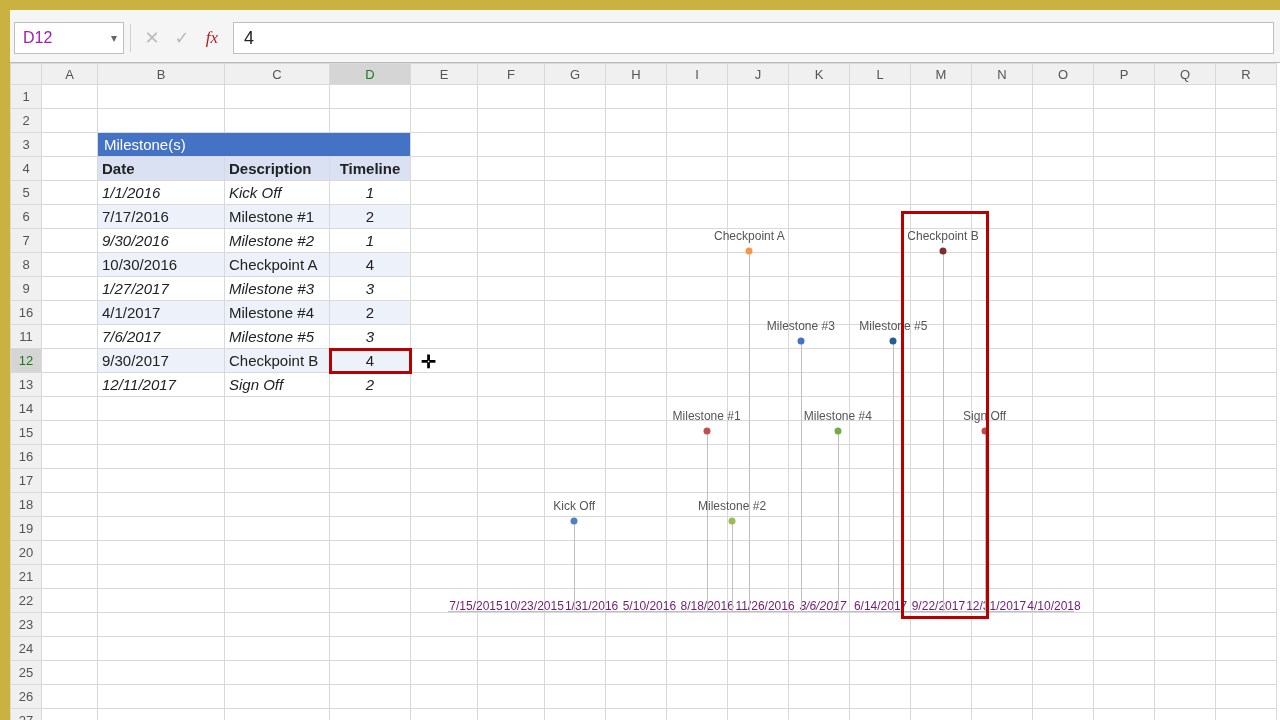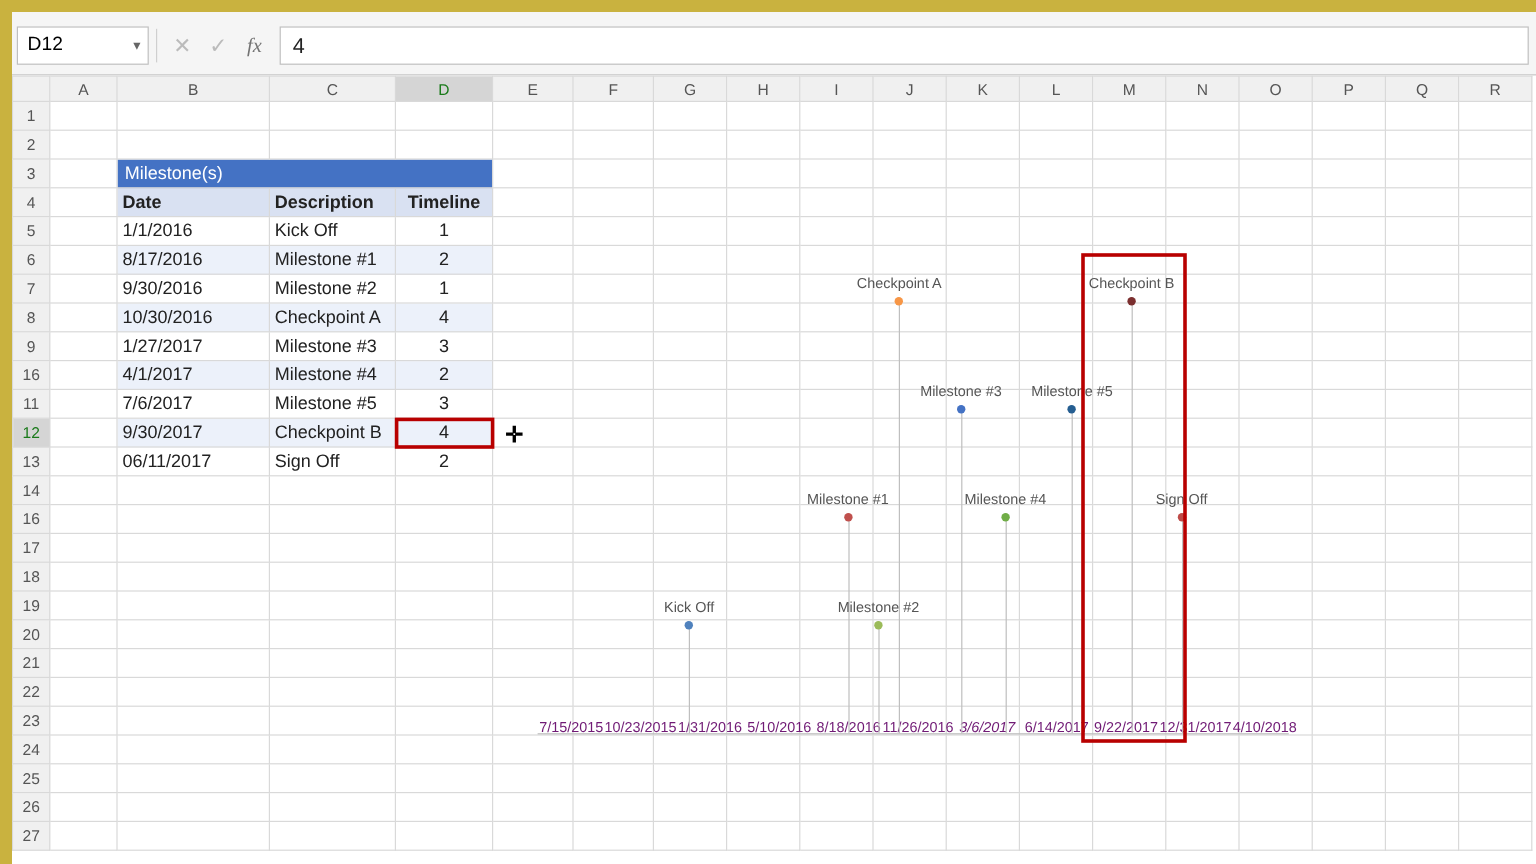--- a/index.html
+++ b/index.html
@@ -32,21 +32,21 @@
     border: 1px solid #bfbfbf;
     background: #fff;
     height: 30px;
     width: 108px;
     margin-left: 4px;
   }
   .name-box {
     flex: 1;
     padding: 0 8px;
     font-size: 16px;
-    color: #000000;
+    color: #a21caf;
   }
   .name-box-drop {
     width: 18px;
     text-align: center;
     color: #666;
     font-size: 12px;
   }
   .fb-divider {
     width: 1px;
     height: 28px;
@@ -58,21 +58,21 @@
     height: 30px;
     display: flex;
     align-items: center;
     justify-content: center;
     color: #888;
     font-size: 18px;
   }
   .fx-label {
     font-style: italic;
     font-family: "Times New Roman", serif;
-    color: #737373;
+    color: #b91c1c;
     font-size: 17px;
   }
   .formula-input {
     flex: 1;
     height: 30px;
     border: 1px solid #bfbfbf;
     background: #fff;
     margin-left: 6px;
     margin-right: 6px;
     padding: 0 10px;
@@ -132,21 +132,21 @@
     background: #4472C4 !important;
     color: #fff;
     font-size: 16px;
     padding-left: 6px !important;
   }
   .tbl-head {
     font-weight: 700 !important;
     background: #D9E1F2 !important;
     font-size: 16px;
   }
-  .band-light { background: #fff !important; }
+  .band-light { background: #fff !important; font-style: italic; }
   .band-dark  { background: #ECF1FA !important; }
   .center { text-align: center; }
   .sel-cell {
     outline: 3px solid #b80000;
     outline-offset: -2px;
     position: relative;
   }
   
   .chart {
     position: absolute;
@@ -377,21 +377,21 @@
           <td class="cell" id="cM5"></td>
           <td class="cell" id="cN5"></td>
           <td class="cell" id="cO5"></td>
           <td class="cell" id="cP5"></td>
           <td class="cell" id="cQ5"></td>
           <td class="cell" id="cR5"></td>
         </tr>
         <tr>
           <th class="row-head">6</th>
           <td class="cell" id="cA6"></td>
-          <td class="cell band-dark" id="cB6">8/17/2016</td>
+          <td class="cell band-dark" id="cB6">7/17/2016</td>
           <td class="cell band-dark" id="cC6">Milestone #1</td>
           <td class="cell band-dark center" id="cD6">2</td>
           <td class="cell" id="cE6"></td>
           <td class="cell" id="cF6"></td>
           <td class="cell" id="cG6"></td>
           <td class="cell" id="cH6"></td>
           <td class="cell" id="cI6"></td>
           <td class="cell" id="cJ6"></td>
           <td class="cell" id="cK6"></td>
           <td class="cell" id="cL6"></td>
@@ -524,21 +524,21 @@
           <td class="cell" id="cM12"></td>
           <td class="cell" id="cN12"></td>
           <td class="cell" id="cO12"></td>
           <td class="cell" id="cP12"></td>
           <td class="cell" id="cQ12"></td>
           <td class="cell" id="cR12"></td>
         </tr>
         <tr>
           <th class="row-head">13</th>
           <td class="cell" id="cA13"></td>
-          <td class="cell band-light" id="cB13">06/11/2017</td>
+          <td class="cell band-light" id="cB13">12/11/2017</td>
           <td class="cell band-light" id="cC13">Sign Off</td>
           <td class="cell band-light center" id="cD13">2</td>
           <td class="cell" id="cE13"></td>
           <td class="cell" id="cF13"></td>
           <td class="cell" id="cG13"></td>
           <td class="cell" id="cH13"></td>
           <td class="cell" id="cI13"></td>
           <td class="cell" id="cJ13"></td>
           <td class="cell" id="cK13"></td>
           <td class="cell" id="cL13"></td>
@@ -562,20 +562,41 @@
           <td class="cell" id="cI14"></td>
           <td class="cell" id="cJ14"></td>
           <td class="cell" id="cK14"></td>
           <td class="cell" id="cL14"></td>
           <td class="cell" id="cM14"></td>
           <td class="cell" id="cN14"></td>
           <td class="cell" id="cO14"></td>
           <td class="cell" id="cP14"></td>
           <td class="cell" id="cQ14"></td>
           <td class="cell" id="cR14"></td>
+        </tr>
+        <tr>
+          <th class="row-head">15</th>
+          <td class="cell" id="cA15"></td>
+          <td class="cell" id="cB15"></td>
+          <td class="cell" id="cC15"></td>
+          <td class="cell" id="cD15"></td>
+          <td class="cell" id="cE15"></td>
+          <td class="cell" id="cF15"></td>
+          <td class="cell" id="cG15"></td>
+          <td class="cell" id="cH15"></td>
+          <td class="cell" id="cI15"></td>
+          <td class="cell" id="cJ15"></td>
+          <td class="cell" id="cK15"></td>
+          <td class="cell" id="cL15"></td>
+          <td class="cell" id="cM15"></td>
+          <td class="cell" id="cN15"></td>
+          <td class="cell" id="cO15"></td>
+          <td class="cell" id="cP15"></td>
+          <td class="cell" id="cQ15"></td>
+          <td class="cell" id="cR15"></td>
         </tr>
         <tr>
           <th class="row-head">16</th>
           <td class="cell" id="cA16"></td>
           <td class="cell" id="cB16"></td>
           <td class="cell" id="cC16"></td>
           <td class="cell" id="cD16"></td>
           <td class="cell" id="cE16"></td>
           <td class="cell" id="cF16"></td>
           <td class="cell" id="cG16"></td>

